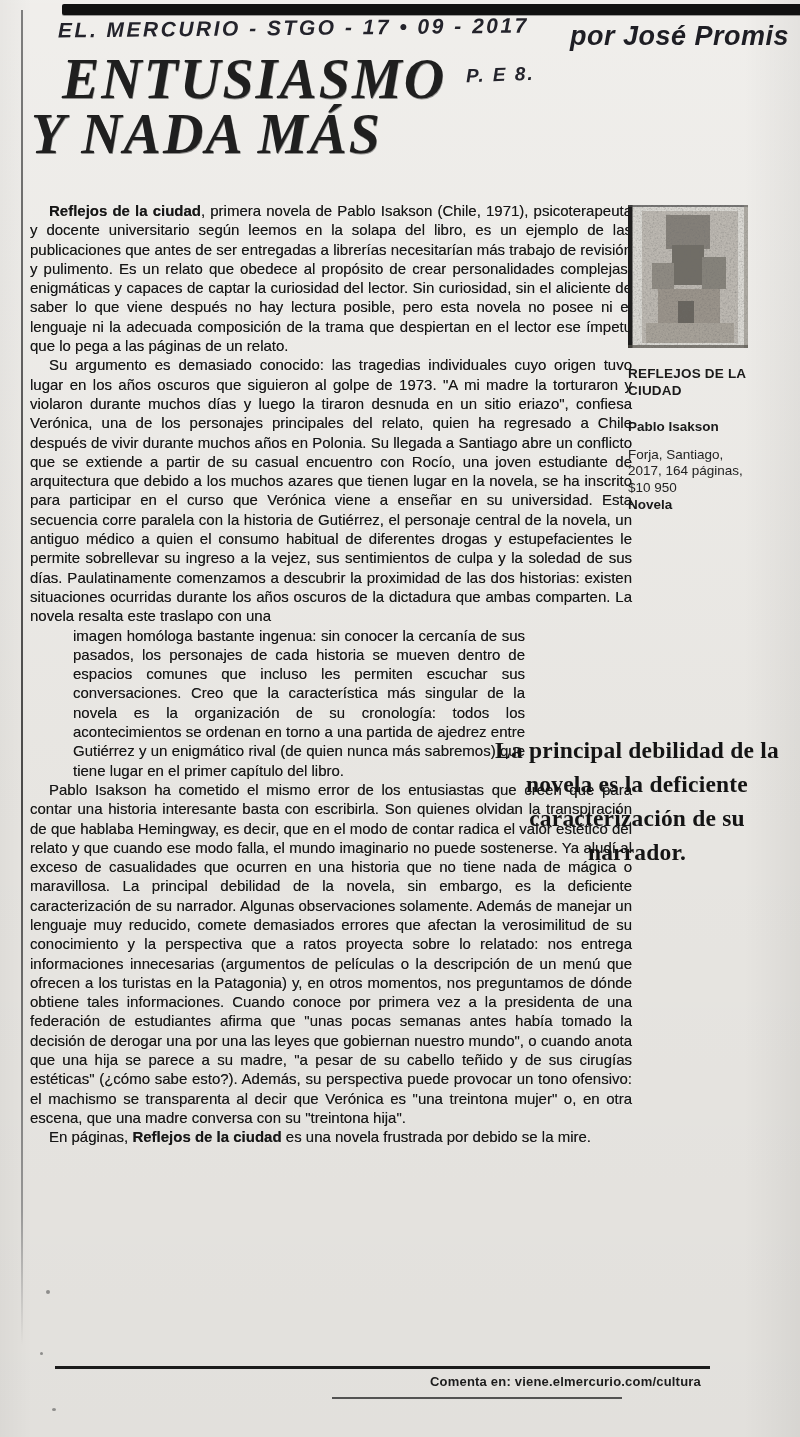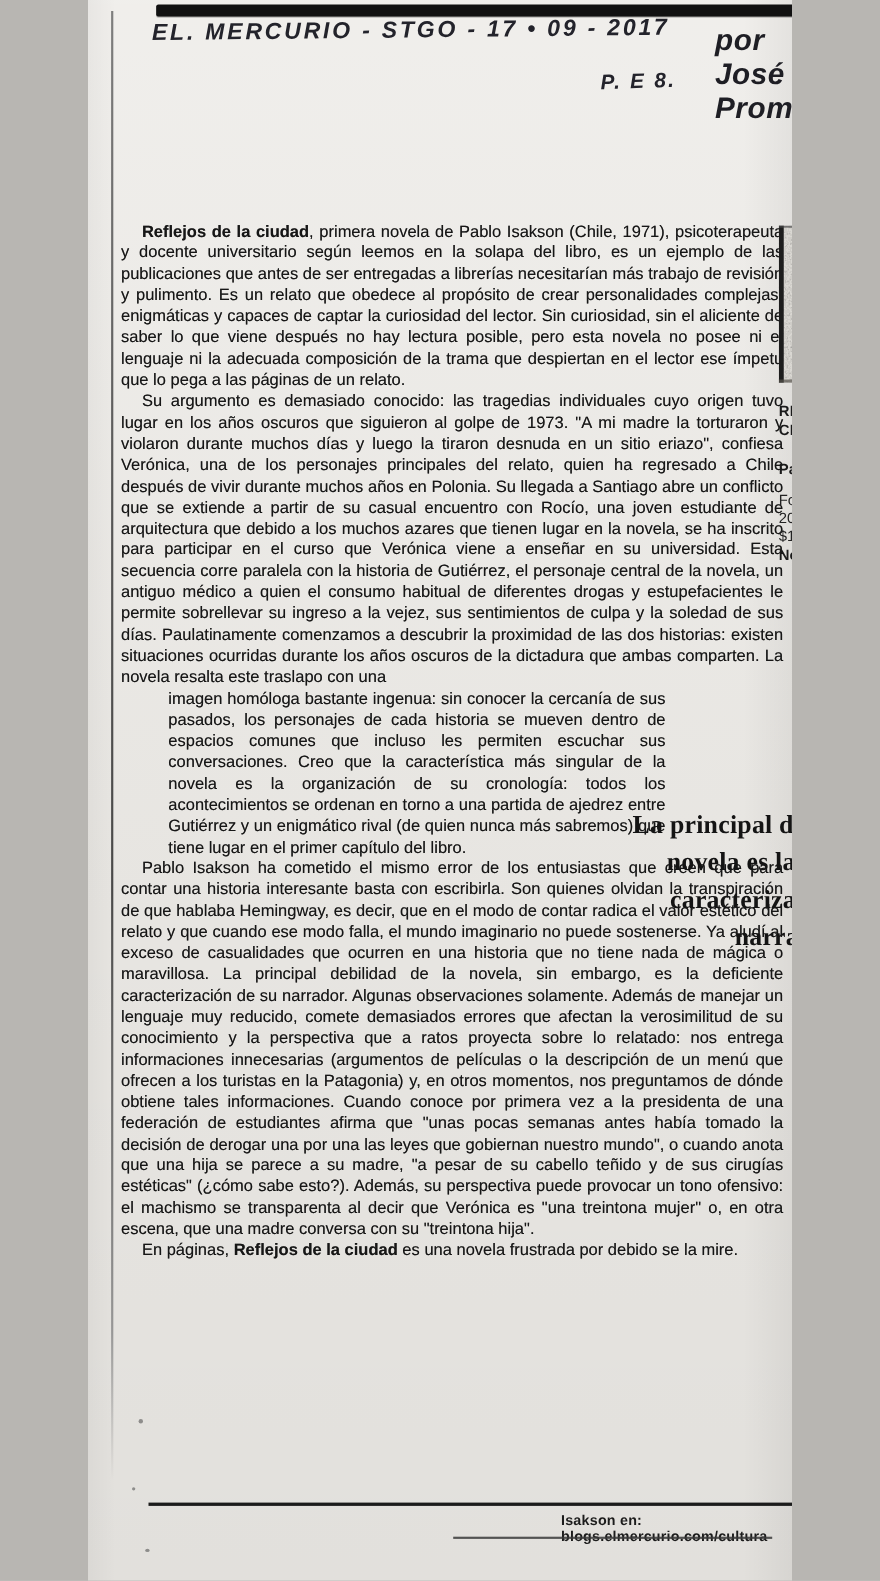--- a/index.html
+++ b/index.html
@@ -1,19 +1,19 @@
 <!DOCTYPE html>
 <html><head>
 <meta charset="utf-8">
 <style>
   * { margin: 0; padding: 0; box-sizing: border-box; }
   html, body { background: #b8b6b2; }
   .page {
     position: relative;
-    width: 640px;
+    width: 800px;
     height: 1437px;
     margin: 0 auto;
     background:
       linear-gradient(90deg, rgba(0,0,0,0.035) 0%, rgba(0,0,0,0) 4%, rgba(0,0,0,0) 93%, rgba(0,0,0,0.05) 100%),
       linear-gradient(180deg, rgba(255,255,255,0.25) 0%, rgba(0,0,0,0.015) 55%, rgba(0,0,0,0.04) 100%),
       #ebe9e5;
     overflow: hidden;
     font-family: "Liberation Sans", sans-serif;
     color: #171717;
   }
@@ -120,20 +120,24 @@
   <div class="top-bar"></div>
   <div class="left-rule"></div>
   <div class="speck" style="left:46px; top:1290px; width:4px; height:4px;"></div>
   <div class="speck" style="left:40px; top:1352px; width:3px; height:3px;"></div>
   <div class="speck" style="left:52px; top:1408px; width:4px; height:3px;"></div>
 
   <div class="handwritten hand-source">EL. MERCURIO - STGO - 17 • 09 - 2017</div>
   <div class="handwritten byline">por José Promis</div>
   <div class="handwritten page-note">P. E 8.</div>
 
+  <h1 class="headline">
+    <span class="l1">ENTUSIASMO</span>
+    <span class="l2">Y NADA MÁS</span>
+  </h1>
 
   <div class="main-col">
     <p class="para"><span class="lead-bold">Reflejos de la ciudad</span><span>, primera novela de Pablo Isakson (Chile, 1971), psicoterapeuta y docente universitario según leemos en la solapa del libro, es un ejemplo de las publicaciones que antes de ser entregadas a librerías necesitarían más trabajo de revisión y pulimento. Es un relato que obedece al propósito de crear personalidades complejas, enigmáticas y capaces de captar la curiosidad del lector. Sin curiosidad, sin el aliciente de saber lo que viene después no hay lectura posible, pero esta novela no posee ni el lenguaje ni la adecuada composición de la trama que despiertan en el lector ese ímpetu que lo pega a las páginas de un relato.</span></p>
     <p class="para">Su argumento es demasiado conocido: las tragedias individuales cuyo origen tuvo lugar en los años oscuros que siguieron al golpe de 1973. "A mi madre la torturaron y violaron durante muchos días y luego la tiraron desnuda en un sitio eriazo", confiesa Verónica, una de los personajes principales del relato, quien ha regresado a Chile después de vivir durante muchos años en Polonia. Su llegada a Santiago abre un conflicto que se extiende a partir de su casual encuentro con Rocío, una joven estudiante de arquitectura que debido a los muchos azares que tienen lugar en la novela, se ha inscrito para participar en el curso que Verónica viene a enseñar en su universidad. Esta secuencia corre paralela con la historia de Gutiérrez, el personaje central de la novela, un antiguo médico a quien el consumo habitual de diferentes drogas y estupefacientes le permite sobrellevar su ingreso a la vejez, sus sentimientos de culpa y la soledad de sus días. Paulatinamente comenzamos a descubrir la proximidad de las dos historias: existen situaciones ocurridas durante los años oscuros de la dictadura que ambas comparten. La novela resalta este traslapo con una</p>
     <p class="para narrow">imagen homóloga bastante ingenua: sin conocer la cercanía de sus pasados, los personajes de cada historia se mueven dentro de espacios comunes que incluso les permiten escuchar sus conversaciones. Creo que la característica más singular de la novela es la organización de su cronología: todos los acontecimientos se ordenan en torno a una partida de ajedrez entre Gutiérrez y un enigmático rival (de quien nunca más sabremos) que tiene lugar en el primer capítulo del libro.</p>
     <p class="para">Pablo Isakson ha cometido el mismo error de los entusiastas que creen que para contar una historia interesante basta con escribirla. Son quienes olvidan la transpiración de que hablaba Hemingway, es decir, que en el modo de contar radica el valor estético del relato y que cuando ese modo falla, el mundo imaginario no puede sostenerse. Ya aludí al exceso de casualidades que ocurren en una historia que no tiene nada de mágica o maravillosa. La principal debilidad de la novela, sin embargo, es la deficiente caracterización de su narrador. Algunas observaciones solamente. Además de manejar un lenguaje muy reducido, comete demasiados errores que afectan la verosimilitud de su conocimiento y la perspectiva que a ratos proyecta sobre lo relatado: nos entrega informaciones innecesarias (argumentos de películas o la descripción de un menú que ofrecen a los turistas en la Patagonia) y, en otros momentos, nos preguntamos de dónde obtiene tales informaciones. Cuando conoce por primera vez a la presidenta de una federación de estudiantes afirma que "unas pocas semanas antes había tomado la decisión de derogar una por una las leyes que gobiernan nuestro mundo", o cuando anota que una hija se parece a su madre, "a pesar de su cabello teñido y de sus cirugías estéticas" (¿cómo sabe esto?). Además, su perspectiva puede provocar un tono ofensivo: el machismo se transparenta al decir que Verónica es "una treintona mujer" o, en otra escena, que una madre conversa con su "treintona hija".</p>
     <p class="para"><span>En páginas, </span><span class="bold-inline">Reflejos de la ciudad</span><span> es una novela frustrada por debido se la mire.</span></p>
   </div>
 
   <div class="pullquote">La principal debilidad de la novela es la deficiente caracterización de su narrador.</div>
@@ -168,16 +172,16 @@
     </svg>
     <div class="book-caption">
       <div class="book-title">REFLEJOS DE LA CIUDAD</div>
       <div class="book-author">Pablo Isakson</div>
       <div class="book-details">Forja, Santiago, 2017, 164 páginas, $10 950</div>
       <div class="book-genre">Novela</div>
     </div>
   </div>
 
   <div class="footer-rule-top"></div>
-  <div class="footer-text">Isakson en: blogs.elmercurio.com/cultura</div>
+  <div class="footer-text">Comenta en: viene.elmercurio.com/cultura</div>
   <div class="footer-rule-bottom"></div>
 
 </div>
 
 </body></html>

